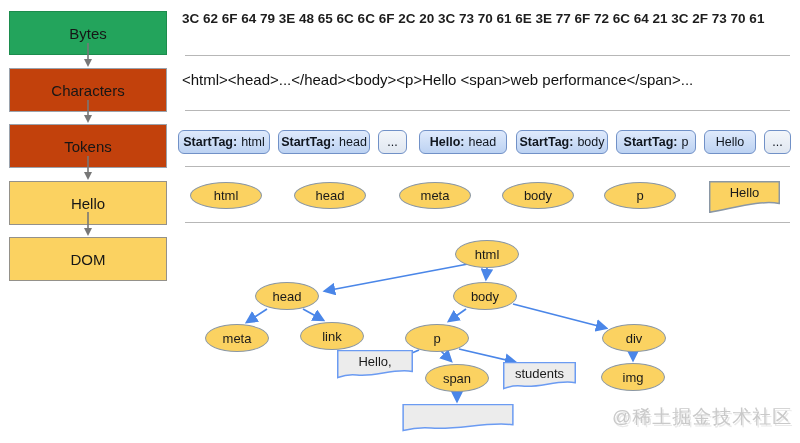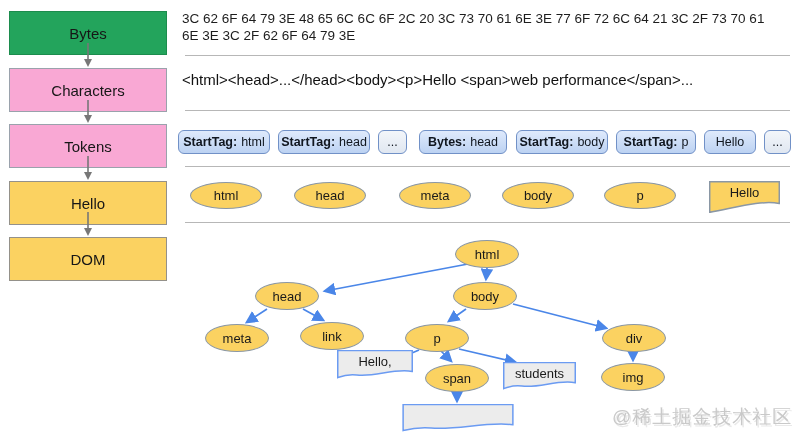--- a/index.html
+++ b/index.html
@@ -9,28 +9,28 @@
   }
   .abs{position:absolute;}
 
   
   .stage{
     position:absolute;left:9px;width:158px;height:44px;box-sizing:border-box;
     display:flex;align-items:center;justify-content:center;
     font-size:15px;color:#161616;border:1.6px solid #8f8f8f;
   }
   .st-green{background:#23a45c;border-color:#1c8c4d;}
-  .st-blue{background:#f9a8d4;border-color:#9aa2ac;}
+  .st-blue{background:#c2410c;border-color:#9aa2ac;}
   .st-yellow{background:#fbd261;border-color:#94918a;}
 
   
   .hr{position:absolute;left:185px;width:605px;height:0;border-top:1.5px solid #b7b7b7;}
 
   
-  .bytes{position:absolute;left:182px;top:10px;width:614px;font-size:13.5px;line-height:17px;color:#1d1d1d;}
+  .bytes{position:absolute;left:182px;top:10px;width:614px;font-size:13.5px;line-height:17px;color:#1d1d1d;font-weight:bold;}
   .chars{position:absolute;left:182px;top:71px;width:610px;font-size:15px;font-weight:normal;color:#111;}
 
   
   .tok{
     position:absolute;top:130px;height:24px;box-sizing:border-box;
     border:1.5px solid #7191c7;border-radius:6px;
     background:linear-gradient(180deg,#dfeafc,#bcd2f2);
     display:flex;align-items:center;justify-content:center;
     font-size:12.5px;color:#10161f;white-space:nowrap;
   }
@@ -94,38 +94,37 @@
     <path d="M2,16 L10,16 L6,24 Z" fill="#777"></path>
   </svg>
 
 <div class="hr" style="top:55px"></div>
 <div class="hr" style="top:110px"></div>
 <div class="hr" style="top:166px"></div>
 <div class="hr" style="top:222px"></div>
 
 <div class="bytes">
   <div>3C 62 6F 64 79 3E 48 65 6C 6C 6F 2C 20 3C 73 70 61 6E 3E 77 6F 72 6C 64 21 3C 2F 73 70 61</div>
-  <div>6E 3E 3C 2F 62 6F 64 79 3E</div>
 </div>
 
 <div class="chars">&lt;html&gt;&lt;head&gt;...&lt;/head&gt;&lt;body&gt;&lt;p&gt;Hello &lt;span&gt;web performance&lt;/span&gt;...</div>
 
 <div class="tok" style="left:178px;width:92px">
     <b>StartTag:</b>
     <span>html</span>
   </div>
 <div class="tok" style="left:278px;width:92px">
     <b>StartTag:</b>
     <span>head</span>
   </div>
 <div class="tok dots" style="left:378px;width:29px">
     <span>...</span>
   </div>
 <div class="tok" style="left:419px;width:88px">
-    <b>Bytes:</b>
+    <b>Hello:</b>
     <span>head</span>
   </div>
 <div class="tok" style="left:516px;width:92px">
     <b>StartTag:</b>
     <span>body</span>
   </div>
 <div class="tok" style="left:616px;width:80px">
     <b>StartTag:</b>
     <span>p</span>
   </div>

